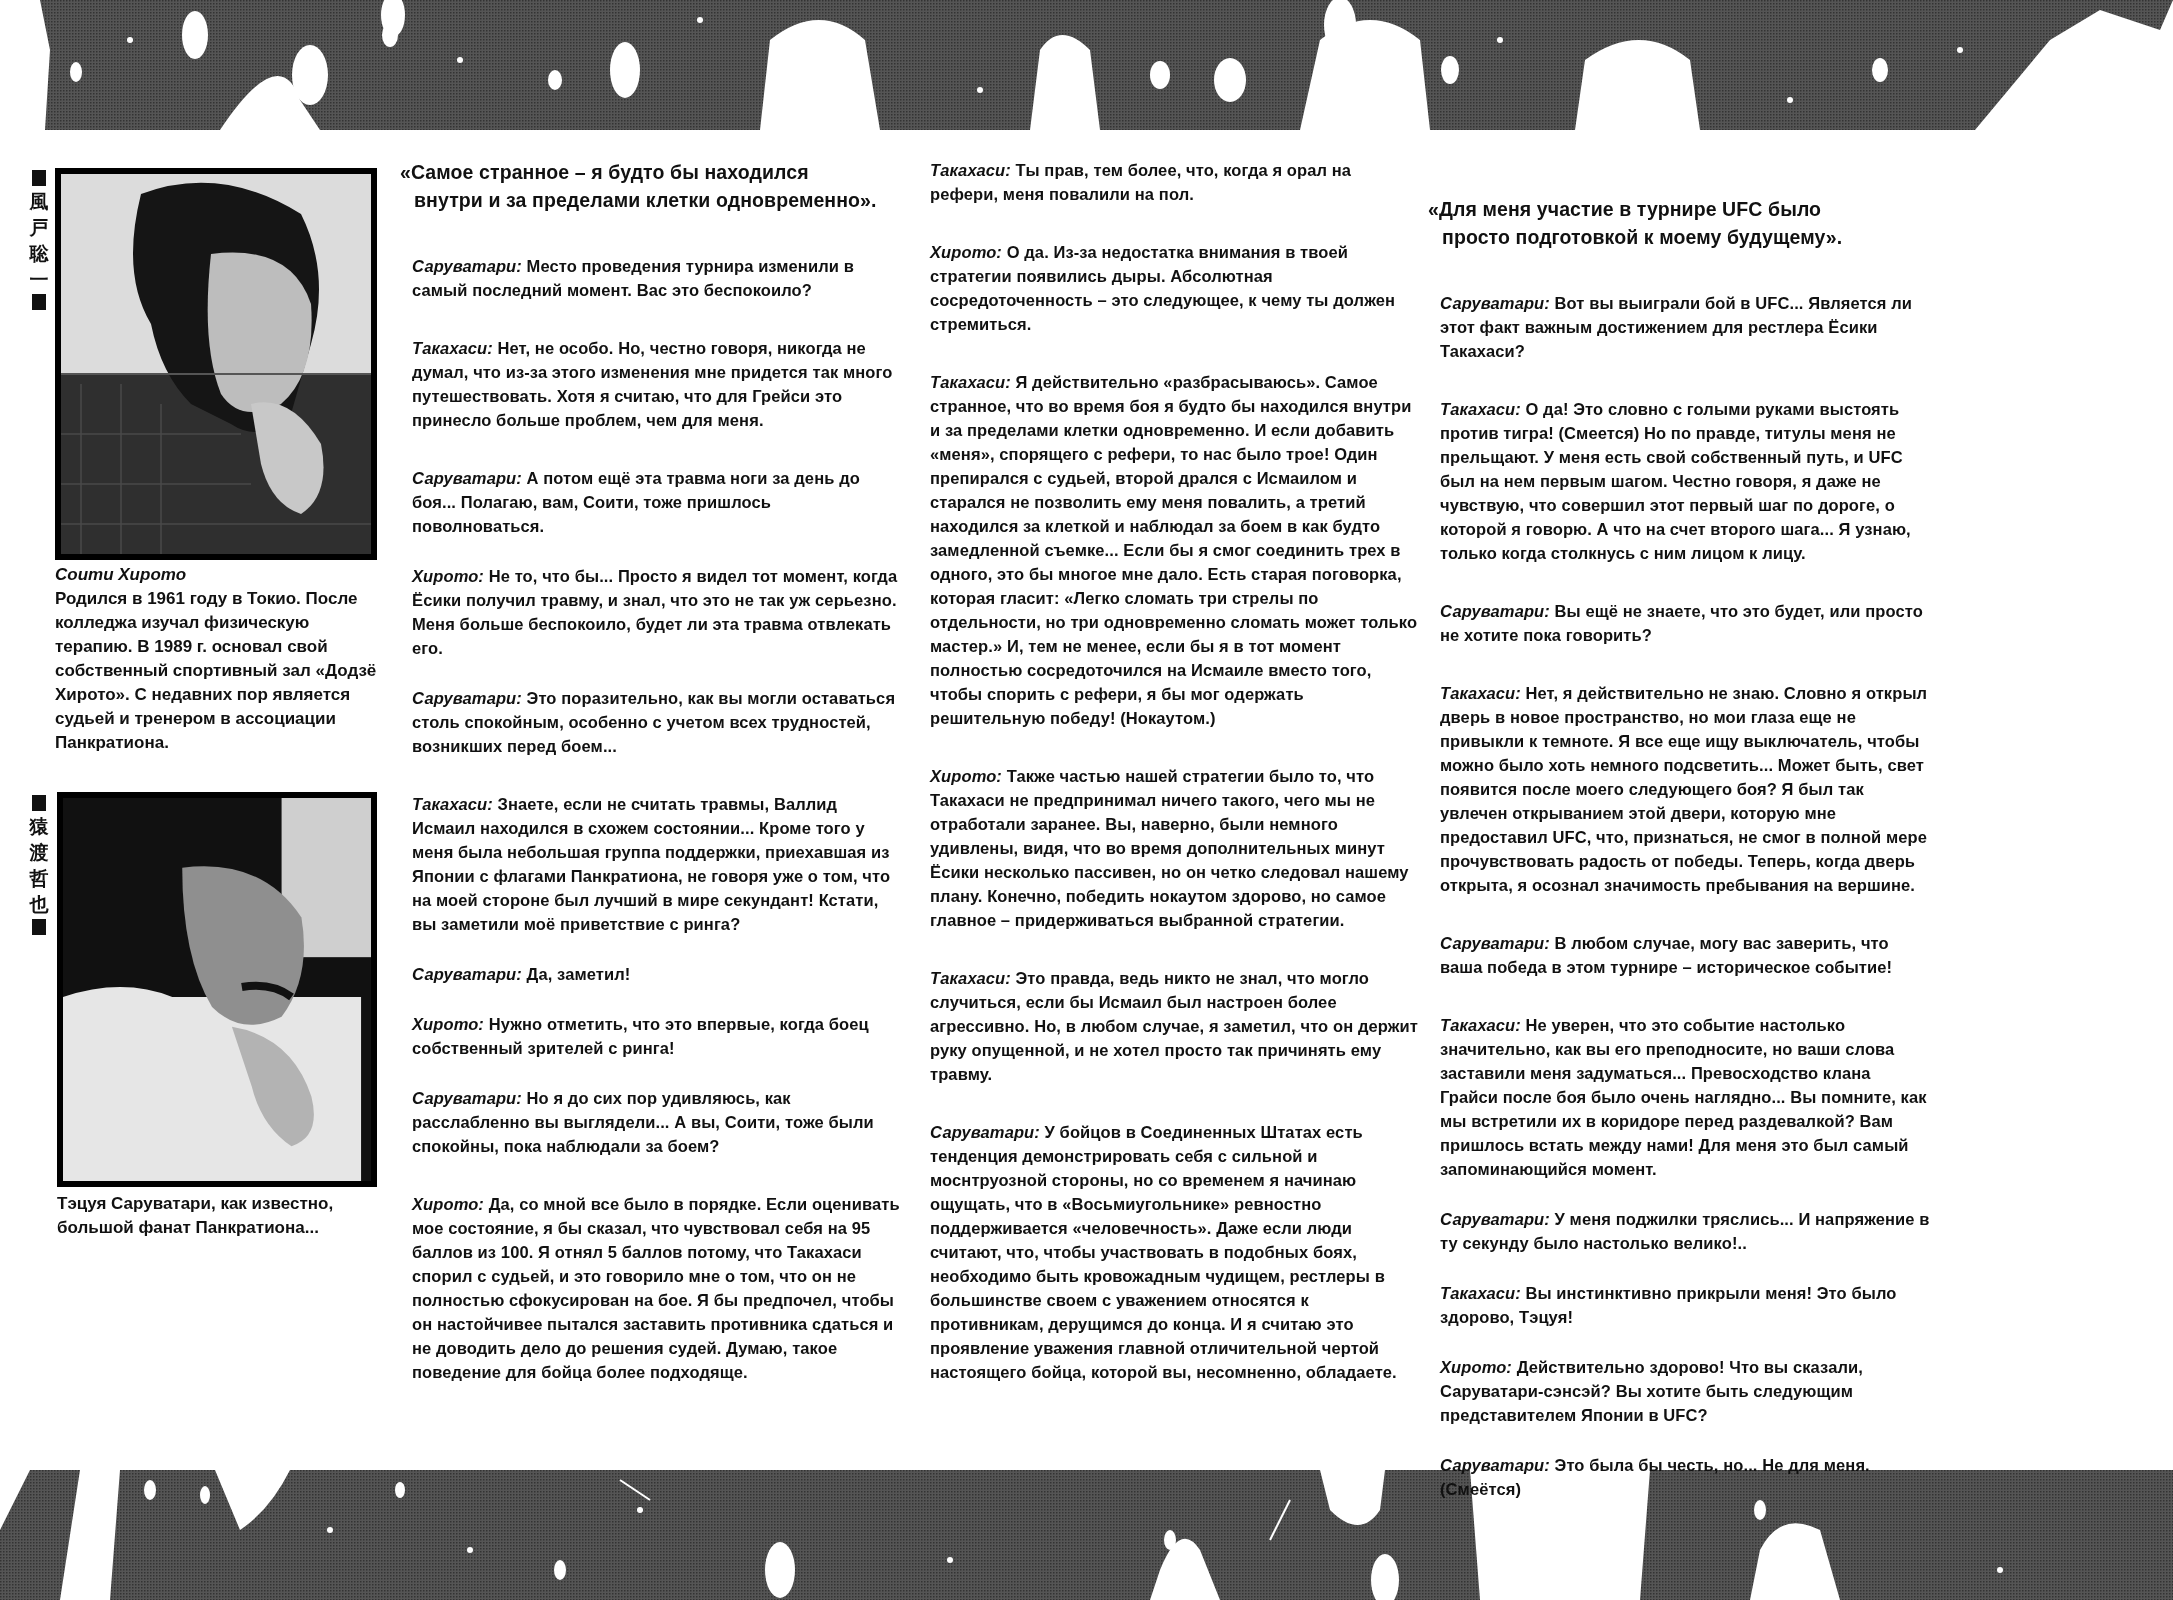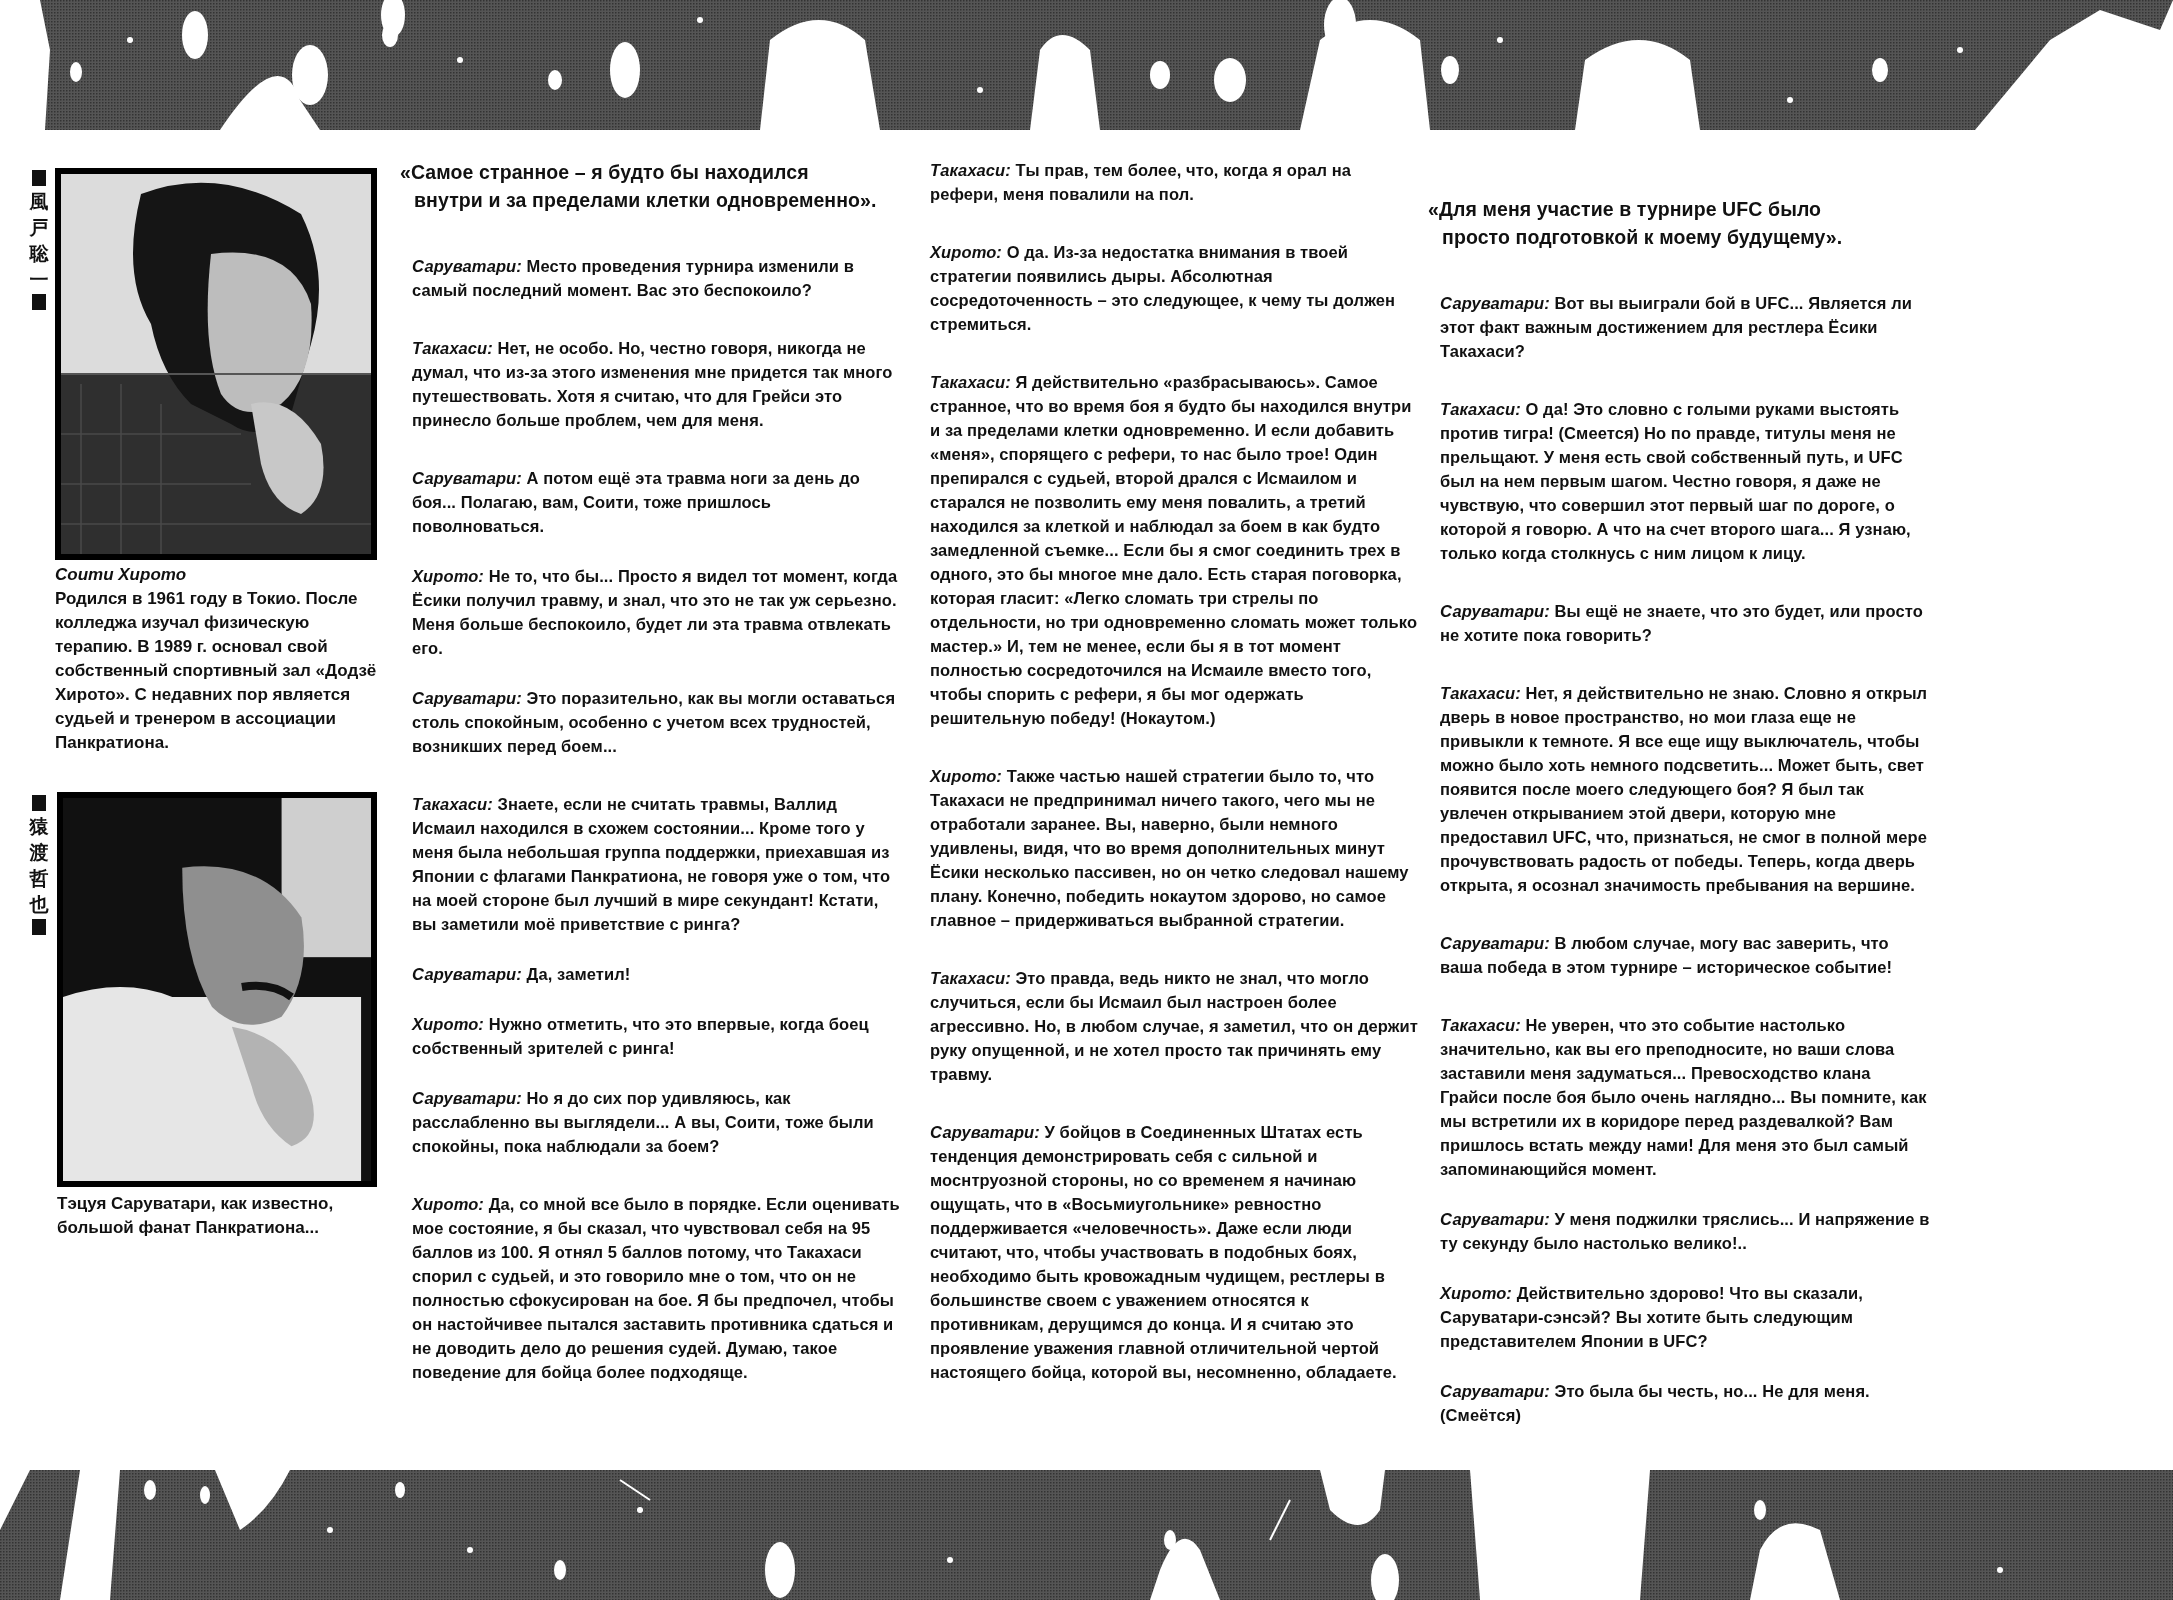--- a/index.html
+++ b/index.html
@@ -178,15 +178,16 @@
     <span>«Для меня участие в турнире UFC было</span>
     <span class="line2">просто подготовкой к моему будущему».</span>
   </div>
   <div class="entry gap-lg"><span class="speaker">Саруватари:</span><span> Вот вы выиграли бой в UFC... Является ли этот факт важным достижением для рестлера Ёсики Такахаси?</span></div>
   <div class="entry gap-lg"><span class="speaker">Такахаси:</span><span> О да! Это словно с голыми руками выстоять против тигра! (Смеется) Но по правде, титулы меня не прельщают. У меня есть свой собственный путь, и UFC был на нем первым шагом. Честно говоря, я даже не чувствую, что совершил этот первый шаг по дороге, о которой я говорю. А что на счет второго шага... Я узнаю, только когда столкнусь с ним лицом к лицу.</span></div>
   <div class="entry gap-lg"><span class="speaker">Саруватари:</span><span> Вы ещё не знаете, что это будет, или просто не хотите пока говорить?</span></div>
   <div class="entry gap-lg"><span class="speaker">Такахаси:</span><span> Нет, я действительно не знаю. Словно я открыл дверь в новое пространство, но мои глаза еще не привыкли к темноте. Я все еще ищу выключатель, чтобы можно было хоть немного подсветить... Может быть, свет появится после моего следующего боя? Я был так увлечен открыванием этой двери, которую мне предоставил UFC, что, признаться, не смог в полной мере прочувствовать радость от победы. Теперь, когда дверь открыта, я осознал значимость пребывания на вершине.</span></div>
   <div class="entry gap-lg"><span class="speaker">Саруватари:</span><span> В любом случае, могу вас заверить, что ваша победа в этом турнире – историческое событие!</span></div>
   <div class="entry"><span class="speaker">Такахаси:</span><span> Не уверен, что это событие настолько значительно, как вы его преподносите, но ваши слова заставили меня задуматься... Превосходство клана Грайси после боя было очень наглядно... Вы помните, как мы встретили их в коридоре перед раздевалкой? Вам пришлось встать между нами! Для меня это был самый запоминающийся момент.</span></div>
   <div class="entry"><span class="speaker">Саруватари:</span><span> У меня поджилки тряслись... И напряжение в ту секунду было настолько велико!..</span></div>
+  <div class="entry"><span class="speaker">Такахаси:</span><span> Вы инстинктивно прикрыли меня! Это было здорово, Тэцуя!</span></div>
   <div class="entry"><span class="speaker">Хирото:</span><span> Действительно здорово! Что вы сказали, Саруватари-сэнсэй? Вы хотите быть следующим представителем Японии в UFC?</span></div>
   <div class="entry"><span class="speaker">Саруватари:</span><span> Это была бы честь, но... Не для меня. (Смеётся)</span></div>
 </div>
 
 </body></html>

